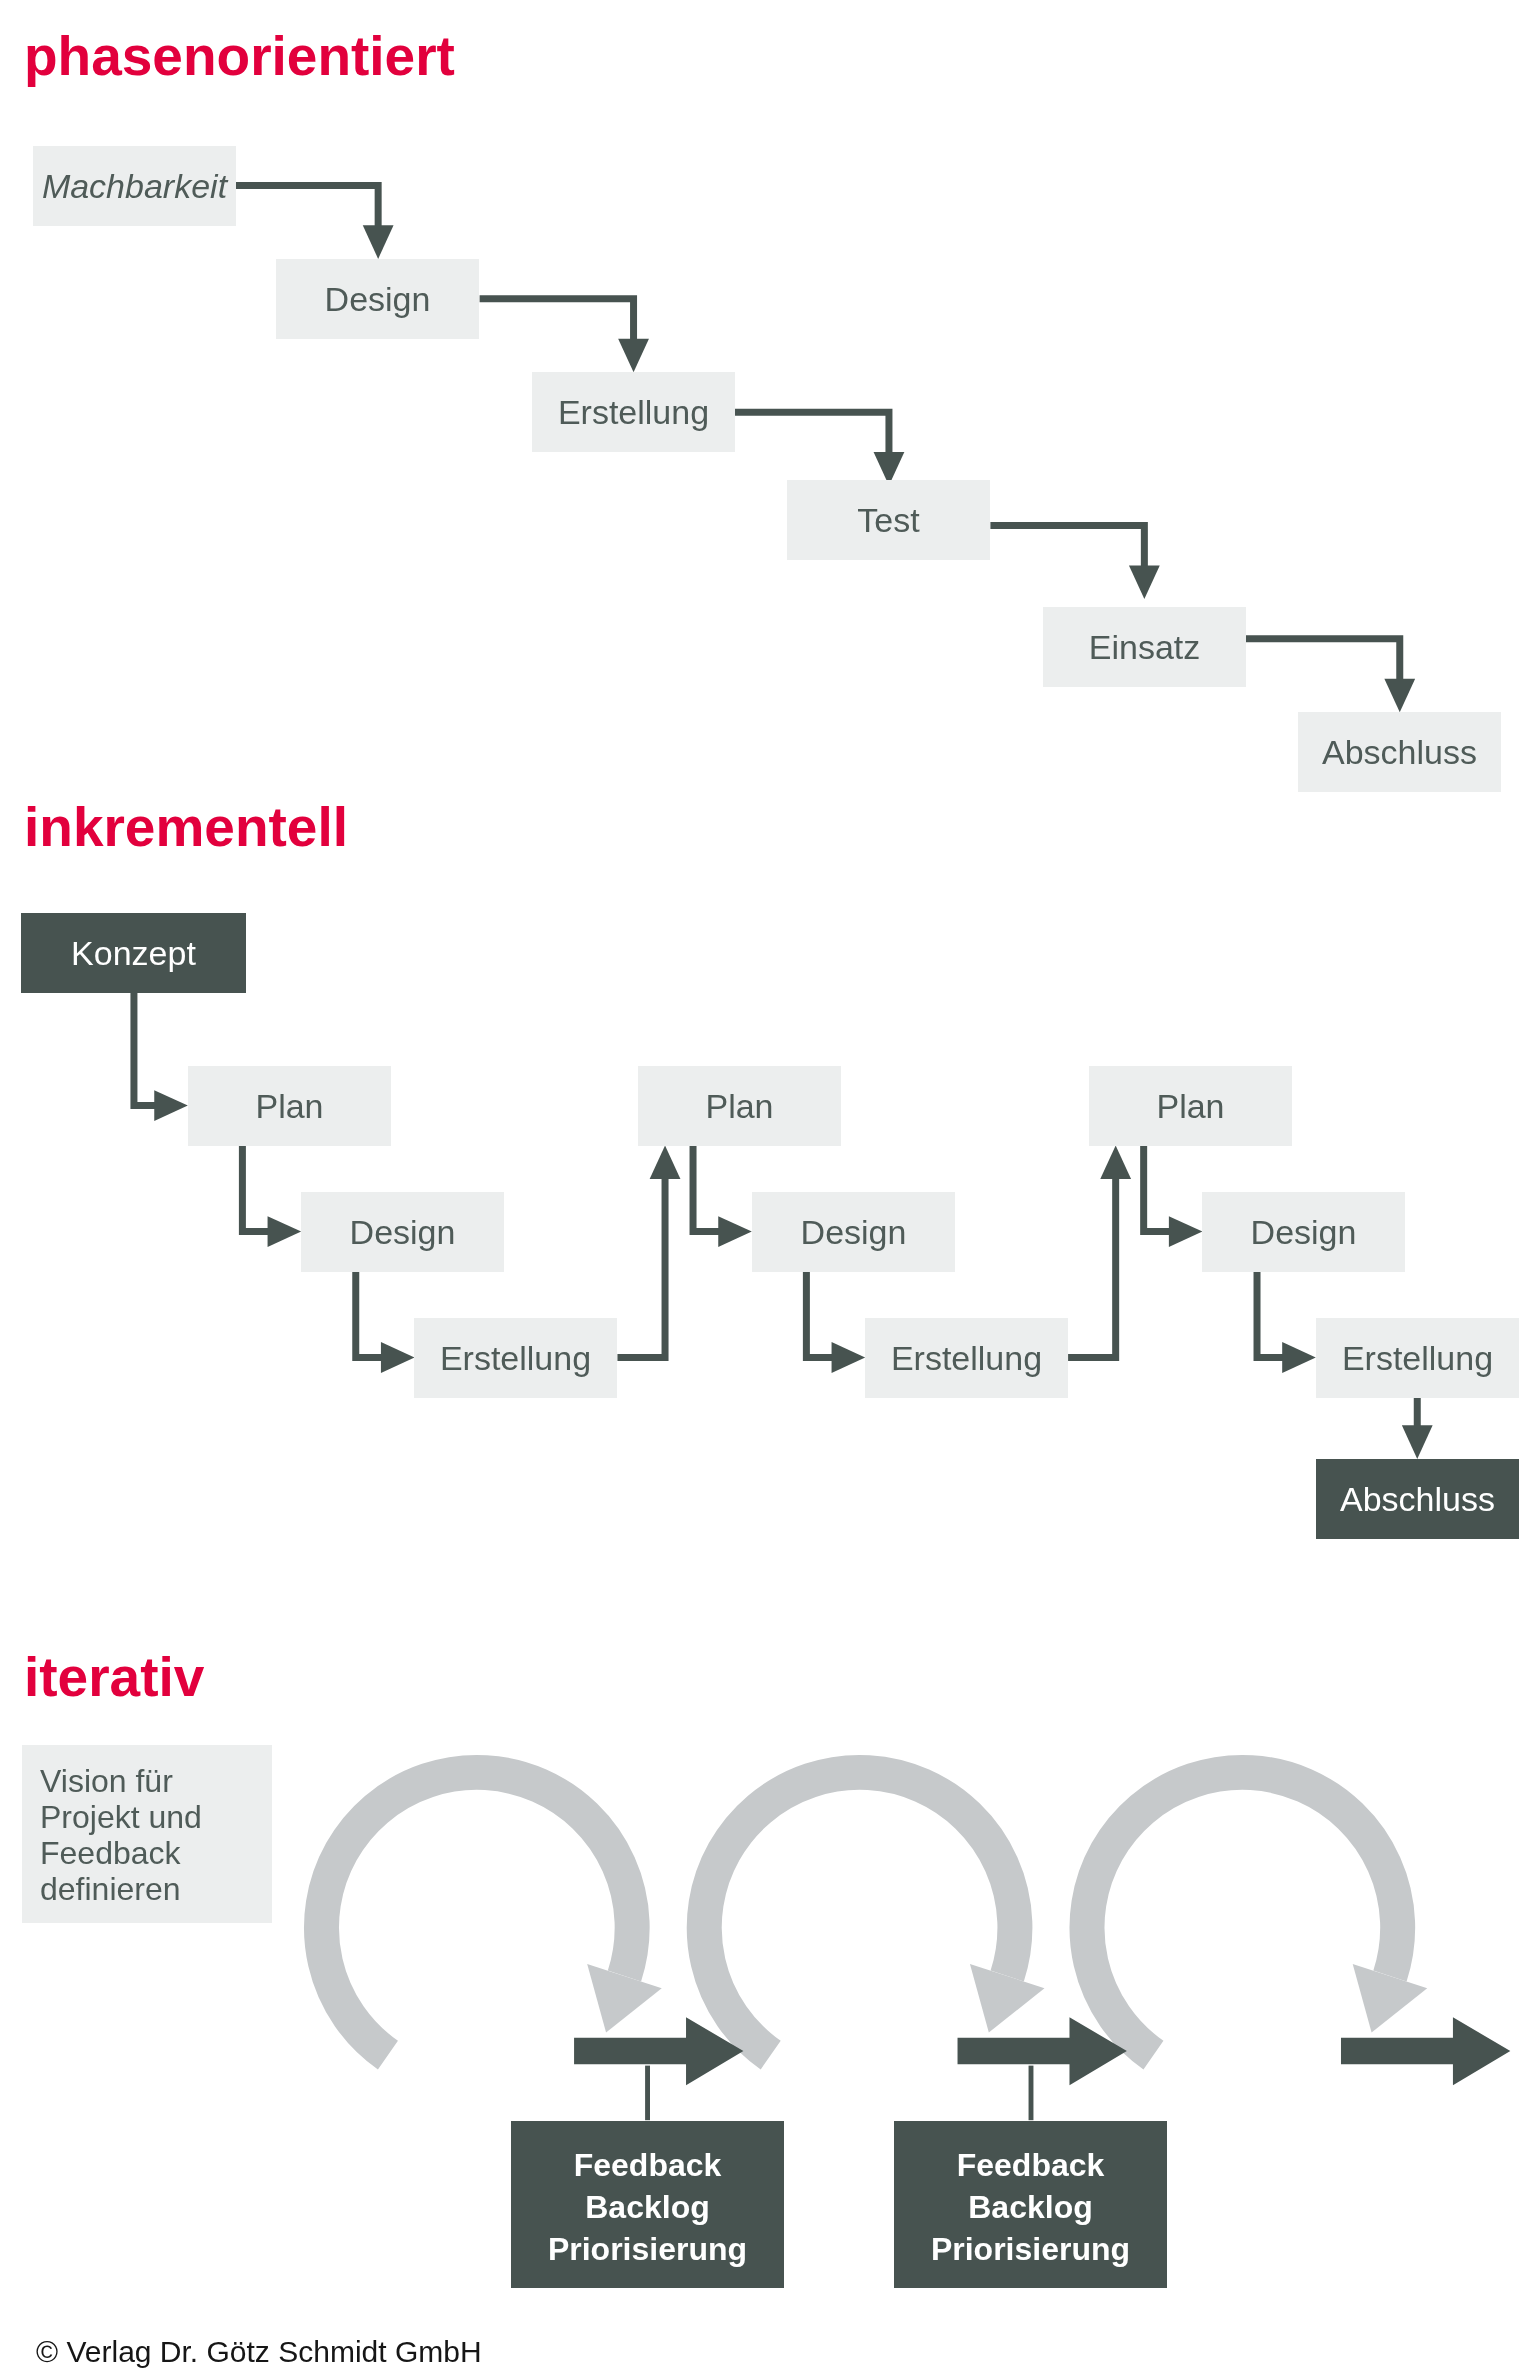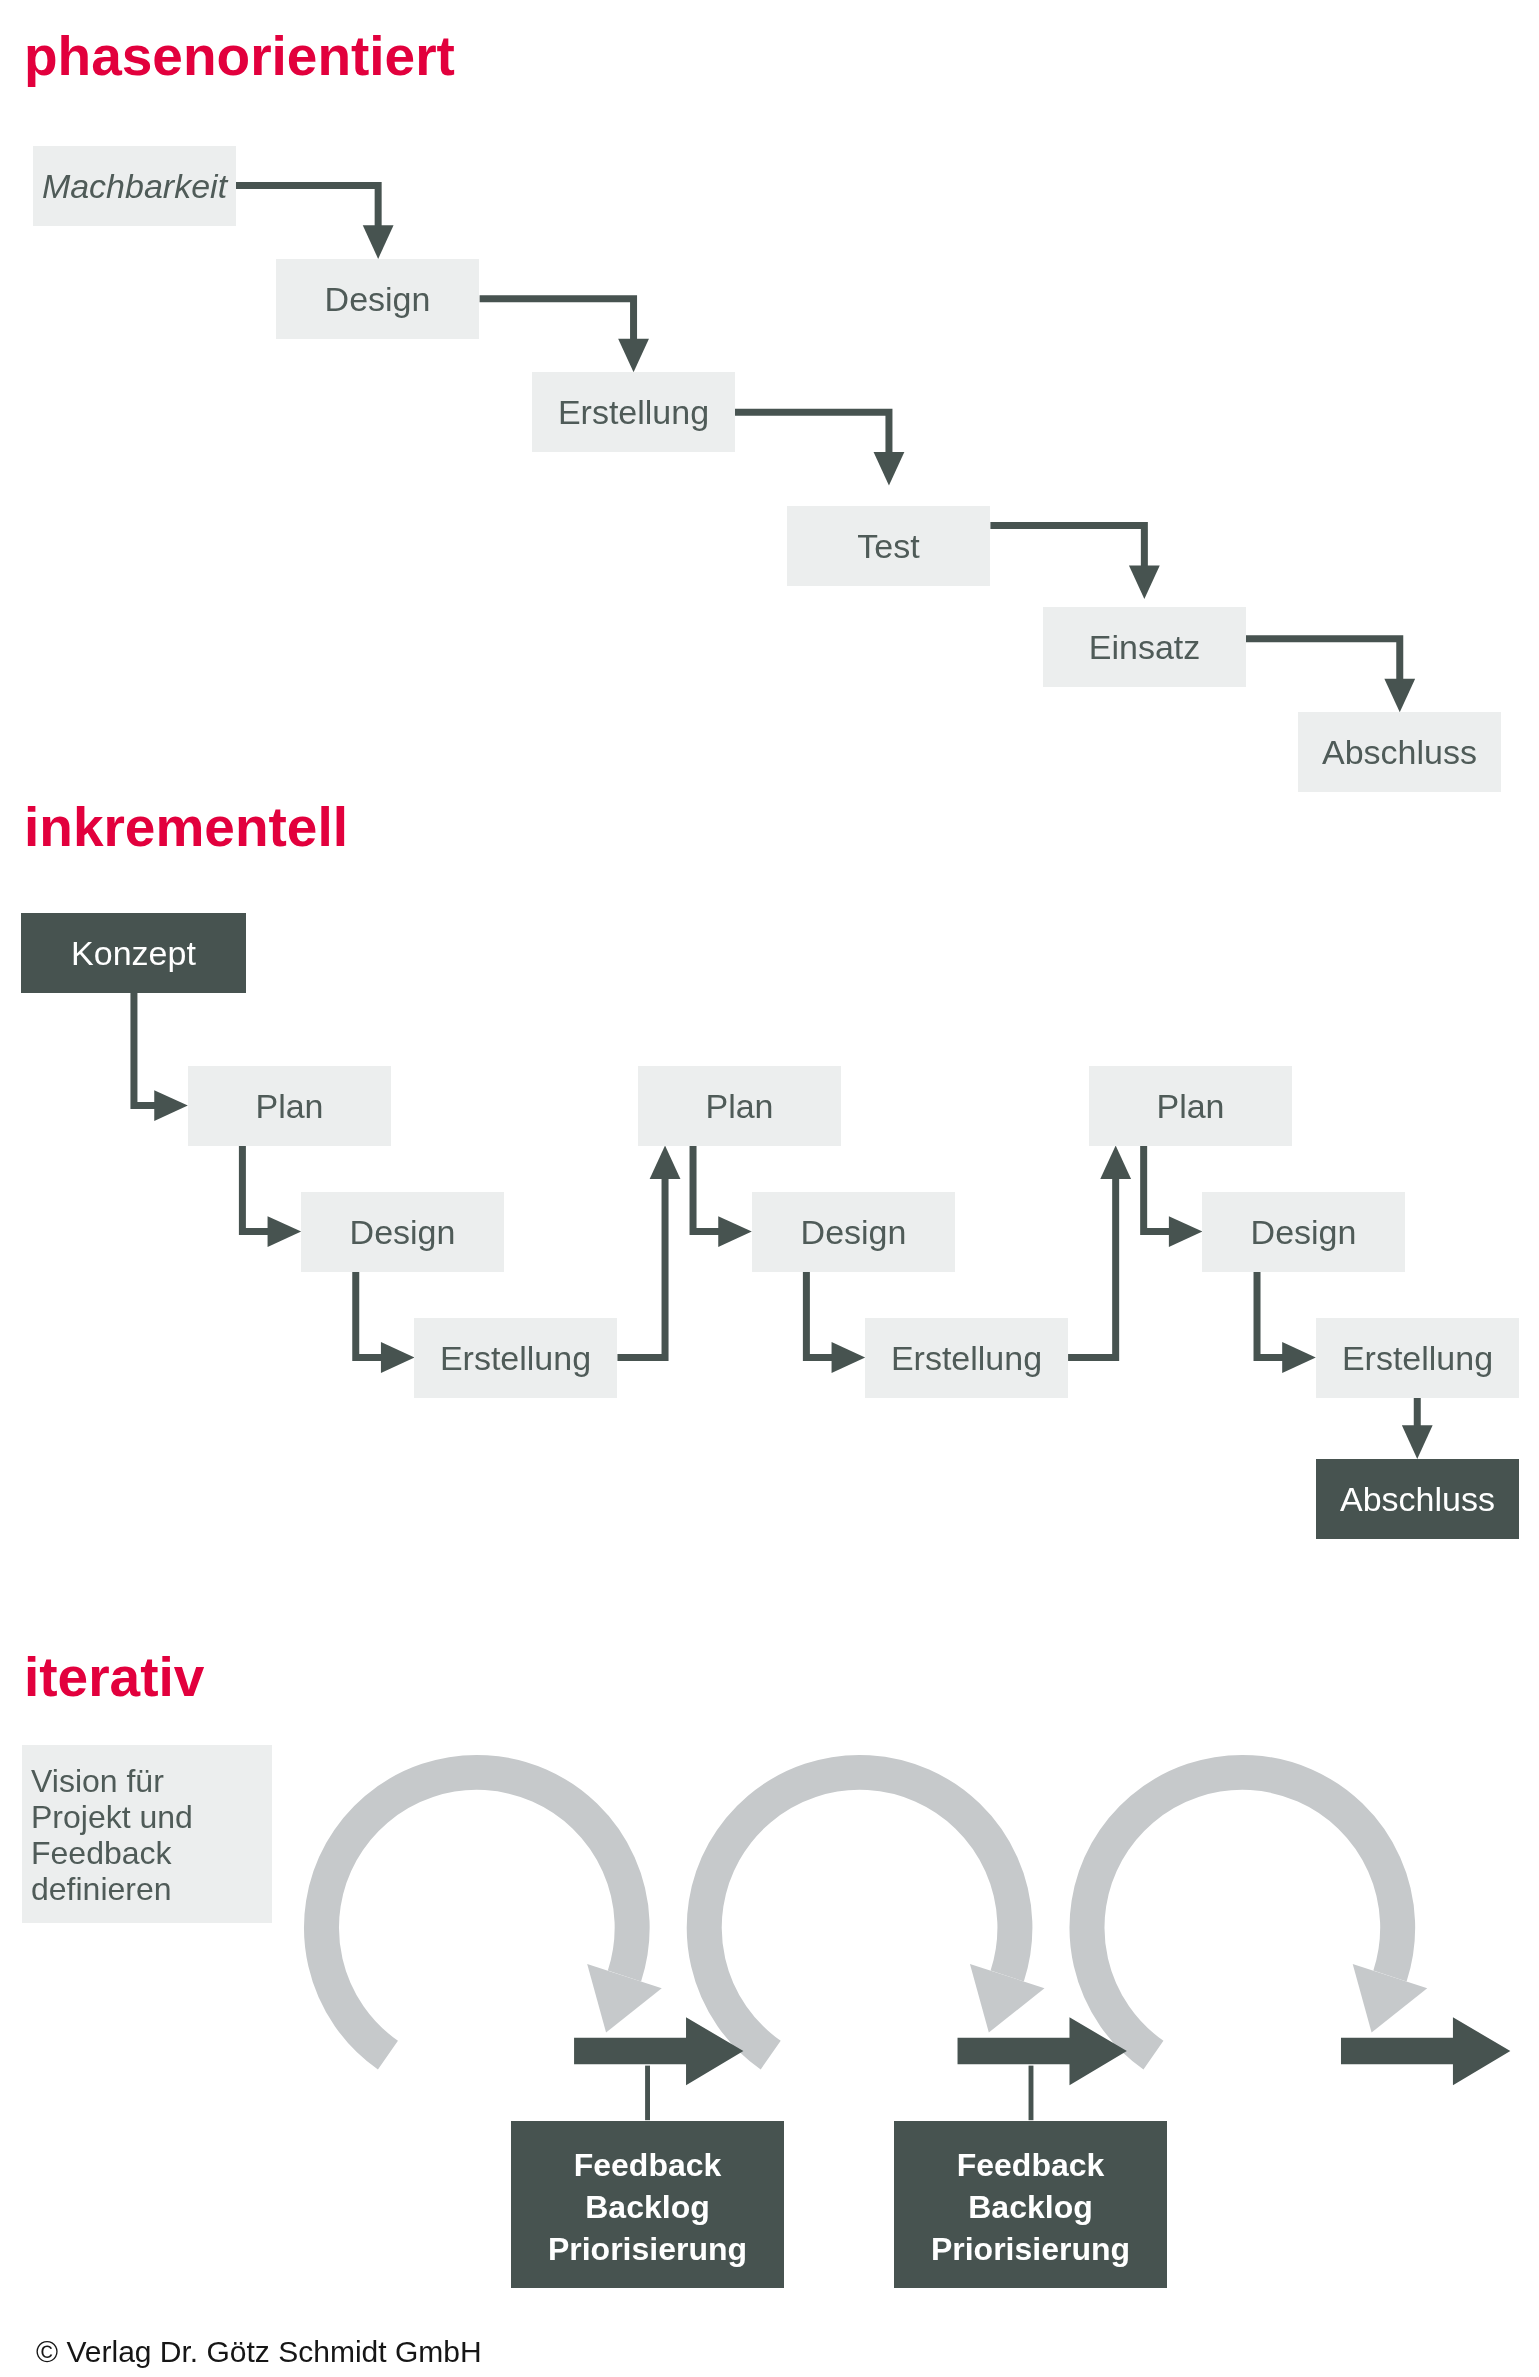--- a/index.html
+++ b/index.html
@@ -41,21 +41,21 @@
   .dark{background:var(--dark_slate);color:#ffffff;}
   .vision{
     position:absolute;
     left:22px;top:1745px;
     width:250px;height:178px;
     background:var(--light_box);
     color:var(--label_text);
     font-size:32px;
     line-height:36px;
     box-sizing:border-box;
-    padding:18px 7px 0 9px;
+    padding:18px 7px 0 18px;
   }
   .vision span{display:block;}
   .feedback{
     position:absolute;
     top:2121px;
     width:273px;height:167px;
     background:var(--dark_slate);
     color:#ffffff;
     font-weight:bold;
     font-size:32px;
@@ -146,21 +146,21 @@
 
     <line class="connector" x1="925" y1="2952" x2="925" y2="3030"></line>
     <line class="connector" x1="1473" y1="2952" x2="1473" y2="3030"></line>
   </svg>
 
   <h2 class="sec-title" style="left:24px;top:28px;">phasenorientiert</h2>
 
   <div class="node light" style="left:33px;top:146px;width:203px;font-style:italic;">Machbarkeit</div>
   <div class="node light" style="left:276px;top:259px;width:203px;">Design</div>
   <div class="node light" style="left:532px;top:372px;width:203px;">Erstellung</div>
-  <div class="node light" style="left:787px;top:506px;width:203px;">Test</div>
+  <div class="node light" style="left:787px;top:480px;width:203px;">Test</div>
   <div class="node light" style="left:1043px;top:607px;width:203px;">Einsatz</div>
   <div class="node light" style="left:1298px;top:712px;width:203px;">Abschluss</div>
 
   <h2 class="sec-title" style="left:24px;top:799px;">inkrementell</h2>
 
   <div class="node dark" style="left:21px;top:913px;width:225px;">Konzept</div>
 
   <div class="node light" style="left:188px;top:1066px;width:203px;">Plan</div>
   <div class="node light" style="left:301px;top:1192px;width:203px;">Design</div>
   <div class="node light" style="left:414px;top:1318px;width:203px;">Erstellung</div>

